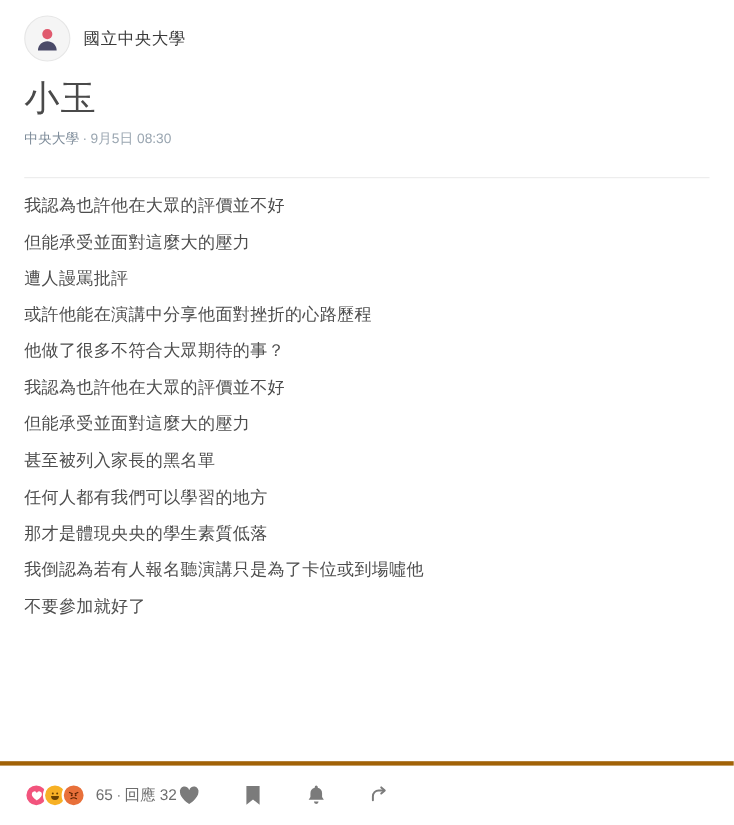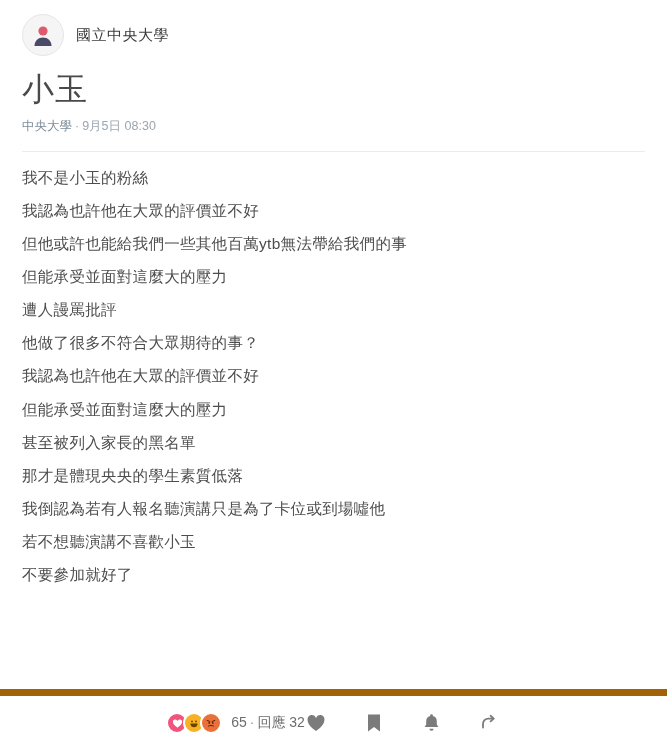--- a/index.html
+++ b/index.html
@@ -56,21 +56,21 @@
     font-size: 32px;
     font-weight: 400;
     color: #4a4a4a;
     line-height: 1.2;
     margin: 0 0 10px 0;
     letter-spacing: 1px;
   }
   .meta {
     font-size: 12.5px;
     color: #9aa6b1;
-    margin-bottom: 2px;
+    margin-bottom: 12px;
   }
   .meta .board {
     color: #7d8b99;
   }
   .meta .dot {
     margin: 0 3px;
   }
 
   
   .divider {
@@ -90,25 +90,25 @@
     font-size: 15.5px;
     line-height: 1.55;
     color: #4d4d4d;
     letter-spacing: 0.3px;
     white-space: pre-wrap;
   }
 
   
   .footer {
     flex: 0 0 auto;
-    border-top: 7px solid #a16207;
+    border-top: 4px solid #a16207;
     height: 54px;
     display: flex;
     align-items: center;
-    justify-content: center;
+    justify-content: flex-start;
     padding: 0 22px;
     background: #ffffff;
   }
   .reactions {
     display: flex;
     align-items: center;
     gap: 0;
   }
   .rx {
     width: 22px;
@@ -166,32 +166,31 @@
   <div class="title-block">
     <h1 class="post-title">小玉</h1>
     <div class="meta">
       <span class="board">中央大學</span><span class="dot">·</span><span>9月5日 08:30</span>
     </div>
   </div>
 
   <div class="divider"></div>
 
   <div class="body">
-    <p>我不是小玉的粉絲</p>
     <p>我認為也許他在大眾的評價並不好</p>
-    <p>但他或許也能給我們一些其他百萬ytb無法帶給我們的事</p>
     <p>但能承受並面對這麼大的壓力</p>
     <p>遭人謾罵批評</p>
+    <p>或許他能在演講中分享他面對挫折的心路歷程</p>
     <p>他做了很多不符合大眾期待的事？</p>
     <p>我認為也許他在大眾的評價並不好</p>
     <p>但能承受並面對這麼大的壓力</p>
     <p>甚至被列入家長的黑名單</p>
+    <p>任何人都有我們可以學習的地方</p>
     <p>那才是體現央央的學生素質低落</p>
     <p>我倒認為若有人報名聽演講只是為了卡位或到場噓他</p>
-    <p>若不想聽演講不喜歡小玉</p>
     <p>不要參加就好了</p>
 
   </div>
 
   <div class="footer">
 
     <div class="reactions">
       <span class="rx rx-like">
         <svg width="11" height="11" viewBox="0 0 12 12" aria-hidden="true">
           <path d="M6 10.5S1 7.4 1 4.4A2.6 2.6 0 0 1 6 3.2 2.6 2.6 0 0 1 11 4.4c0 3-5 6.1-5 6.1z" fill="#ffffff"></path>

